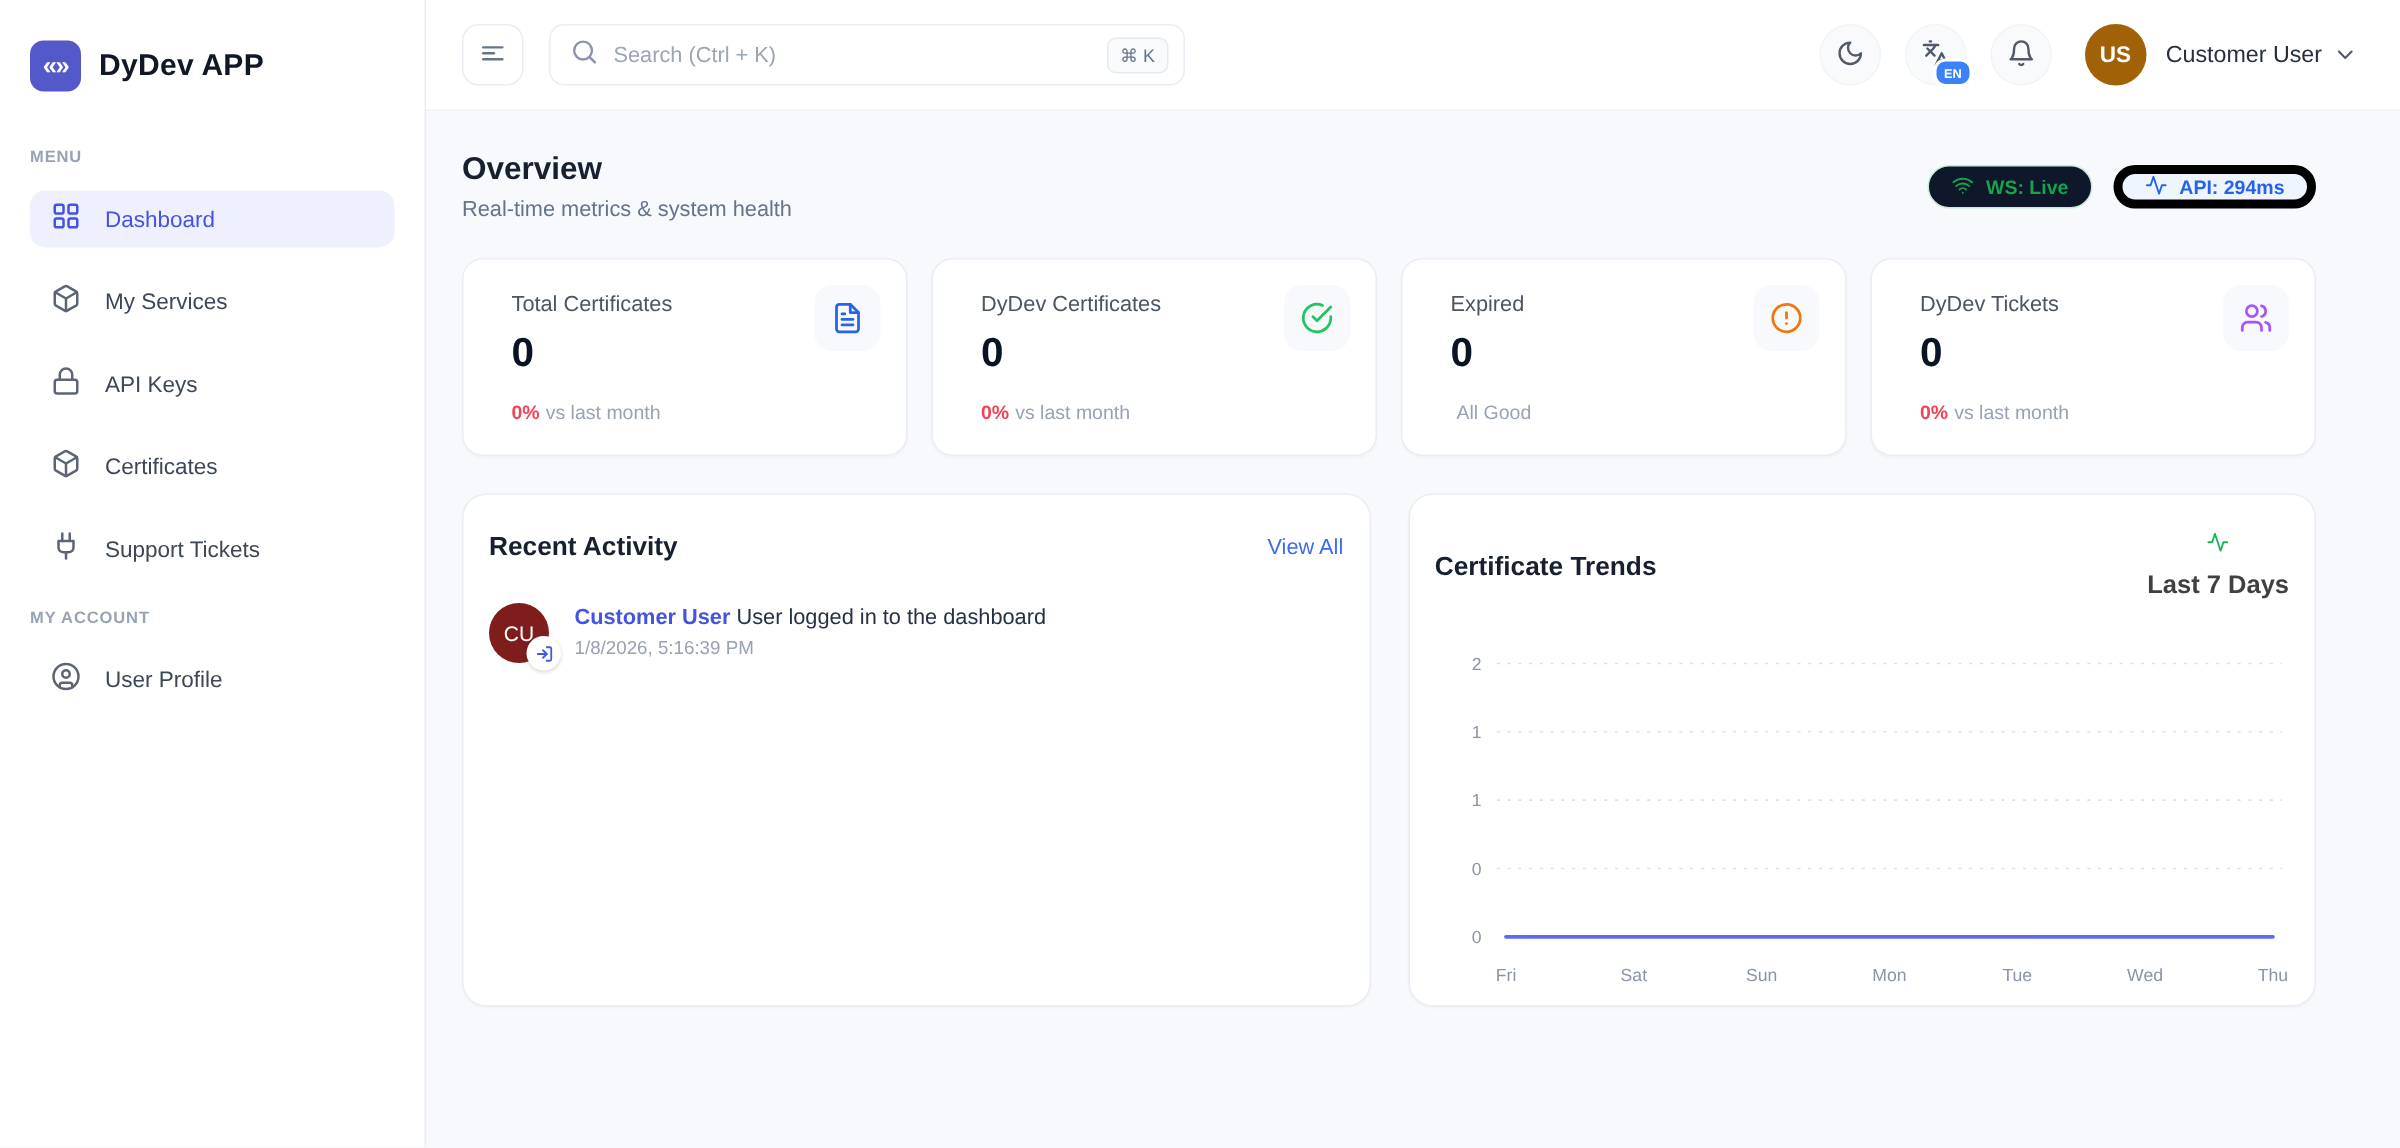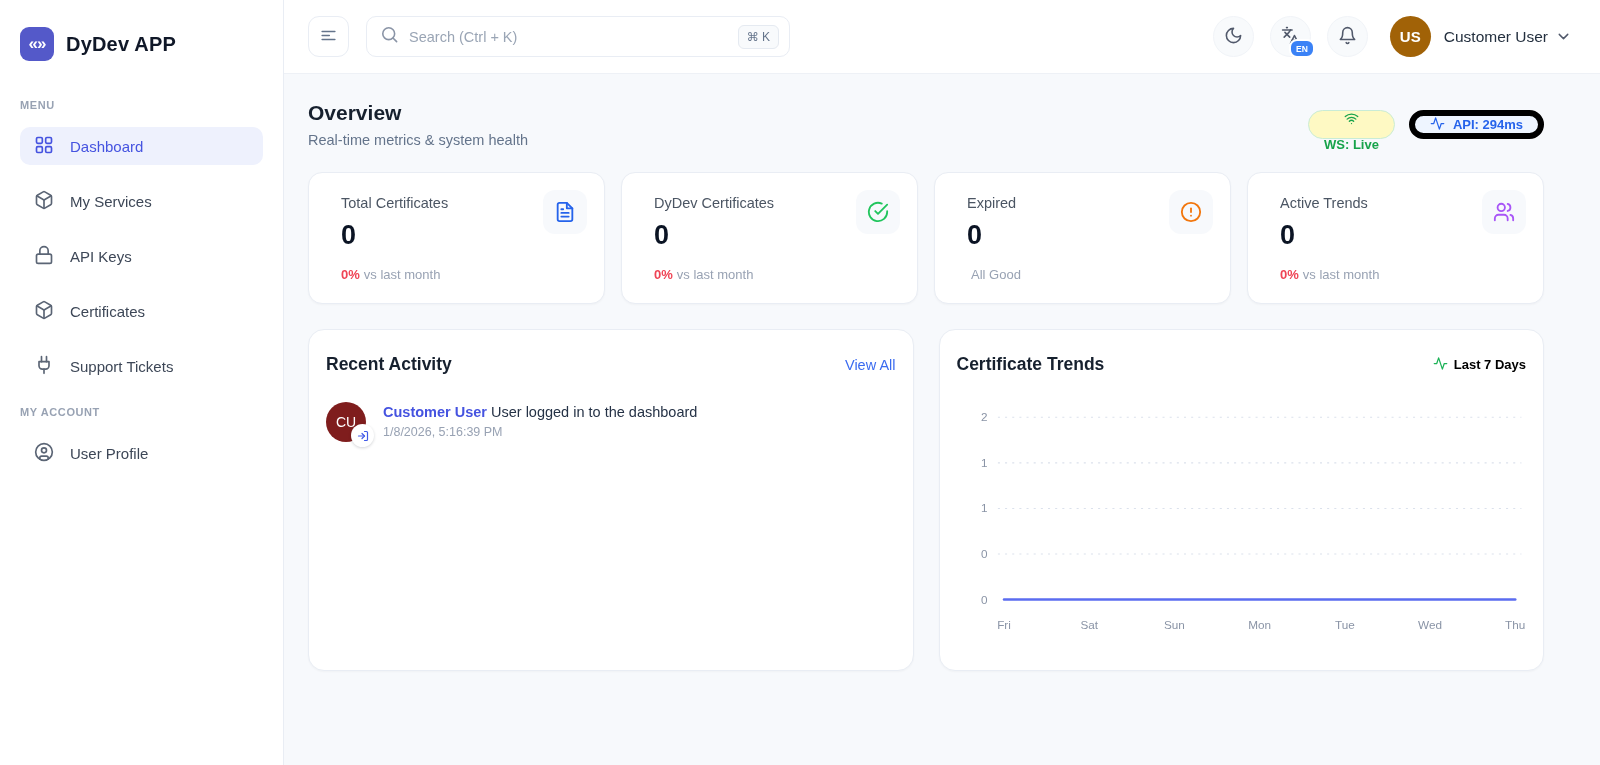--- a/index.html
+++ b/index.html
@@ -38,40 +38,40 @@
   .chev { width:17px; height:17px; stroke:#51596b; margin-left:7px; cursor:pointer; }
 
   
   .main { flex:1; padding:27px 56px 24px 24px; overflow:hidden; }
   .page-head { display:flex; justify-content:space-between; align-items:center; }
   .page-title { font-size:21px; font-weight:700; color:#16202e; }
   .page-sub { margin-top:7px; font-size:14.5px; color:#64748b; }
   .head-badges { display:flex; gap:14px; align-items:center; }
   .pill { display:inline-flex; align-items:center; gap:8px; height:29px; padding:0 15px; border-radius:999px; font-size:13px; font-weight:600; }
   .pill svg { width:15px; height:15px; }
-  .pill.ws { background:#fef9c3; border:1px solid #c9ecd6; color:#17a34a;flex-direction:column; }
+  .pill.ws { background:#0f172a; border:1px solid #c9ecd6; color:#17a34a; }
   .pill.ws svg { stroke:#17a34a; }
   .pill.api { background:#eef5ff; border:6px solid #000000; color:#2563eb; }
   .pill.api svg { stroke:#2563eb; }
 
   .stats-row { margin-top:24px; display:grid; grid-template-columns:repeat(4,1fr); gap:16px; }
   .stat-card { background:#fff; border:1px solid #e9edf4; border-radius:14px; padding:22px 22px 20px 32px; height:132px; position:relative; box-shadow:0 1px 2px rgba(16,24,40,.03); }
   .stat-title { font-size:14.5px; color:#4b5563; }
   .stat-icon { position:absolute; top:17px; right:17px; width:44px; height:44px; border-radius:12px; background:#f7f9fc; display:flex; align-items:center; justify-content:center; }
   .stat-icon svg { width:22px; height:22px; }
   .stat-value { margin-top:9px; font-size:27px; font-weight:800; color:#0b1424; }
   .stat-foot { margin-top:16px; font-size:13px; color:#98a2b3; }
   .stat-delta { color:#ef4455; font-weight:700; margin-right:4px; }
 
   .panels-row { margin-top:25px; display:grid; grid-template-columns:1fr 1fr; gap:25px; }
   .panel { background:#fff; border:1px solid #e9edf4; border-radius:16px; padding:24px 17px; height:342px; box-shadow:0 1px 2px rgba(16,24,40,.03); }
   .panel-head { display:flex; justify-content:space-between; align-items:center; }
   .panel-title { font-size:17.5px; font-weight:700; color:#16202e; }
   .view-all { font-size:14.5px; color:#3b6bf0; font-weight:500; cursor:pointer; text-decoration:none; }
-  .range-label { display:flex; align-items:center; gap:6px; font-size:13px; font-weight:600; color:#000000; }
+  .range-label { display:flex; align-items:center; gap:6px; font-size:17px; font-weight:600; color:#404040;flex-direction:column; }
   .range-label svg { width:15px; height:15px; stroke:#1cb257; }
 
   .activity-item { margin-top:27px; display:flex; gap:17px; align-items:flex-start; }
   .act-avatar-wrap { position:relative; flex:none; }
   .act-avatar { width:40px; height:40px; border-radius:50%; background:#7f1d1d; color:#fff; font-size:14px; font-weight:400; display:flex; align-items:center; justify-content:center; }
   .act-badge { position:absolute; right:-8px; bottom:-5px; width:23px; height:23px; border-radius:50%; background:#fff; display:flex; align-items:center; justify-content:center; box-shadow:0 1px 3px rgba(16,24,40,.18); }
   .act-badge svg { width:12px; height:12px; stroke:#4059e8; }
   .act-line1 { font-size:14.5px; color:#253246; margin-top:2px; }
   .act-actor { color:#4553e0; font-weight:700; }
   .act-time { margin-top:5px; font-size:12.5px; color:#98a2b3; }
@@ -269,21 +269,21 @@
                 <circle cx="12" cy="12" r="10"></circle>
                 <line x1="12" y1="8" x2="12" y2="12"></line>
                 <line x1="12" y1="16" x2="12.01" y2="16"></line>
               </svg>
           </div>
           <div class="stat-value">0</div>
           <div class="stat-foot"><span class="stat-delta"></span><span>All Good</span></div>
         </div>
 
         <div class="stat-card">
-          <div class="stat-title">Active Trends</div>
+          <div class="stat-title">DyDev Tickets</div>
           <div class="stat-icon">
             <svg viewBox="0 0 24 24" fill="none" stroke="#a855f7" stroke-width="2" stroke-linecap="round" stroke-linejoin="round">
                 <path d="M16 21v-2a4 4 0 0 0-4-4H6a4 4 0 0 0-4 4v2"></path>
                 <circle cx="9" cy="7" r="4"></circle>
                 <path d="M22 21v-2a4 4 0 0 0-3-3.87"></path>
                 <path d="M16 3.13a4 4 0 0 1 0 7.75"></path>
               </svg>
           </div>
           <div class="stat-value">0</div>
           <div class="stat-foot"><span class="stat-delta">0%</span><span>vs last month</span></div>

